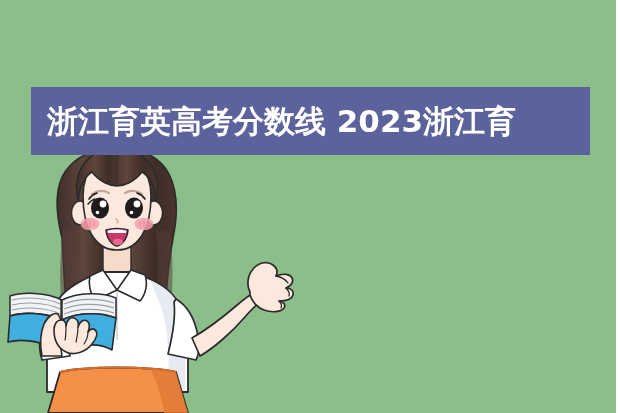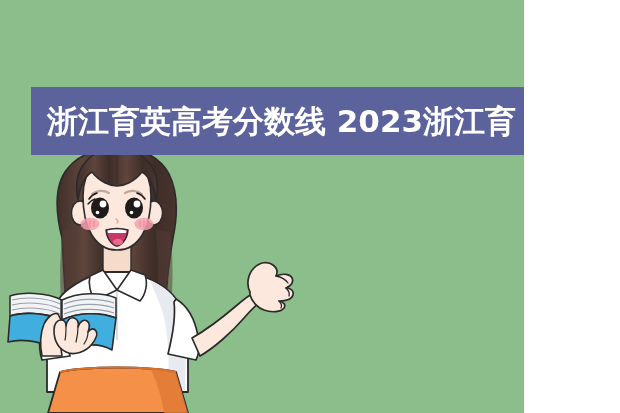--- a/index.html
+++ b/index.html
@@ -5,21 +5,21 @@
   html, body {
     margin: 0;
     padding: 0;
     background: #ffffff;
   }
   body {
     font-family: "Liberation Sans", sans-serif;
   }
   #canvas {
     position: relative;
-    width: 524px;
+    width: 616px;
     height: 413px;
     overflow: hidden;
     background: #fca5a5;
   }
   #illustration {
     position: absolute;
     left: 0;
     top: 0;
     width: 620px;
     height: 413px;

